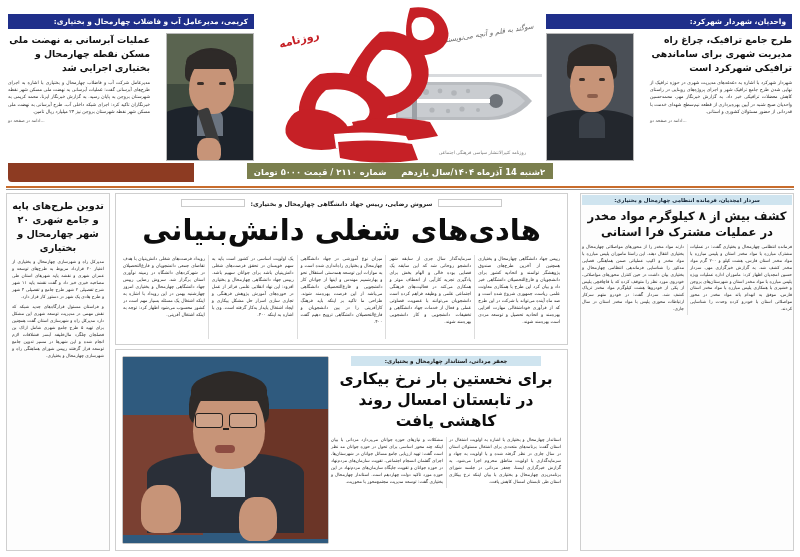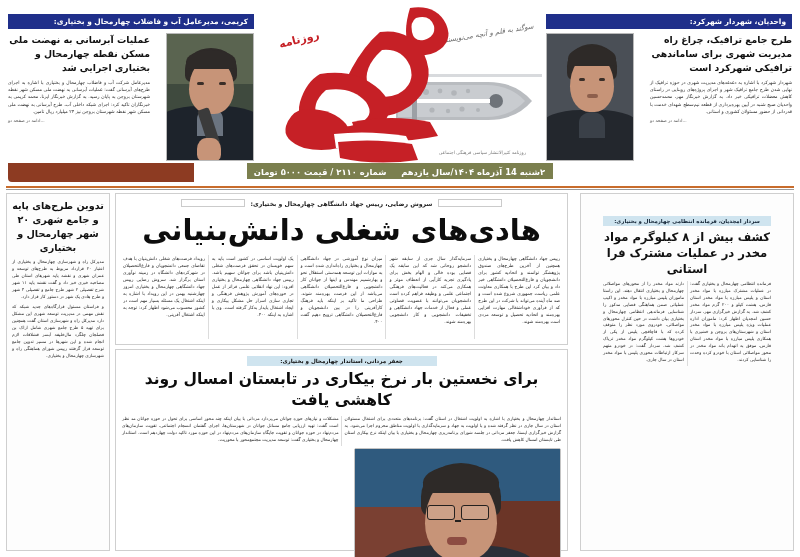--- a/index.html
+++ b/index.html
@@ -156,21 +156,21 @@
   .col-side {
     width: 104px; flex: 0 0 104px;
     border: 1px solid #cfcfcf;
     background: #fdfdfd;
     padding: 5px 5px 4px 5px;
   }
   .col-side-wide {
     width: 214px; flex: 0 0 214px;
     border: 1px solid #cfcfcf;
     background: #fdfdfd;
-    padding: 22px;
+    padding: 1px;
     margin-left: 7px;
   }
   .side-kicker {
     background: #cfe4ef;
     color: #123;
     font-size: 5.4px;
     line-height: 10px;
     text-align: center;
     font-weight: bold;
     margin-bottom: 3px;
@@ -248,21 +248,21 @@
     line-height: 6.9px;
     text-align: justify;
     color: #2a2a2a;
   }
 
   
   .feature {
     border: 1px solid #cfcfcf;
     background: #ffffff;
     flex: 1 1 auto;
-    display: flex; flex-direction: column;
+    display: flex; flex-direction: row;
     padding: 6px;
     gap: 2px;
     min-height: 0;
   }
   .feature-photo {
     width: 207px; flex: 0 0 207px;
     border: 1px solid #c4c4c4;
     background: #34506b;
     position: relative;
     overflow: hidden;

